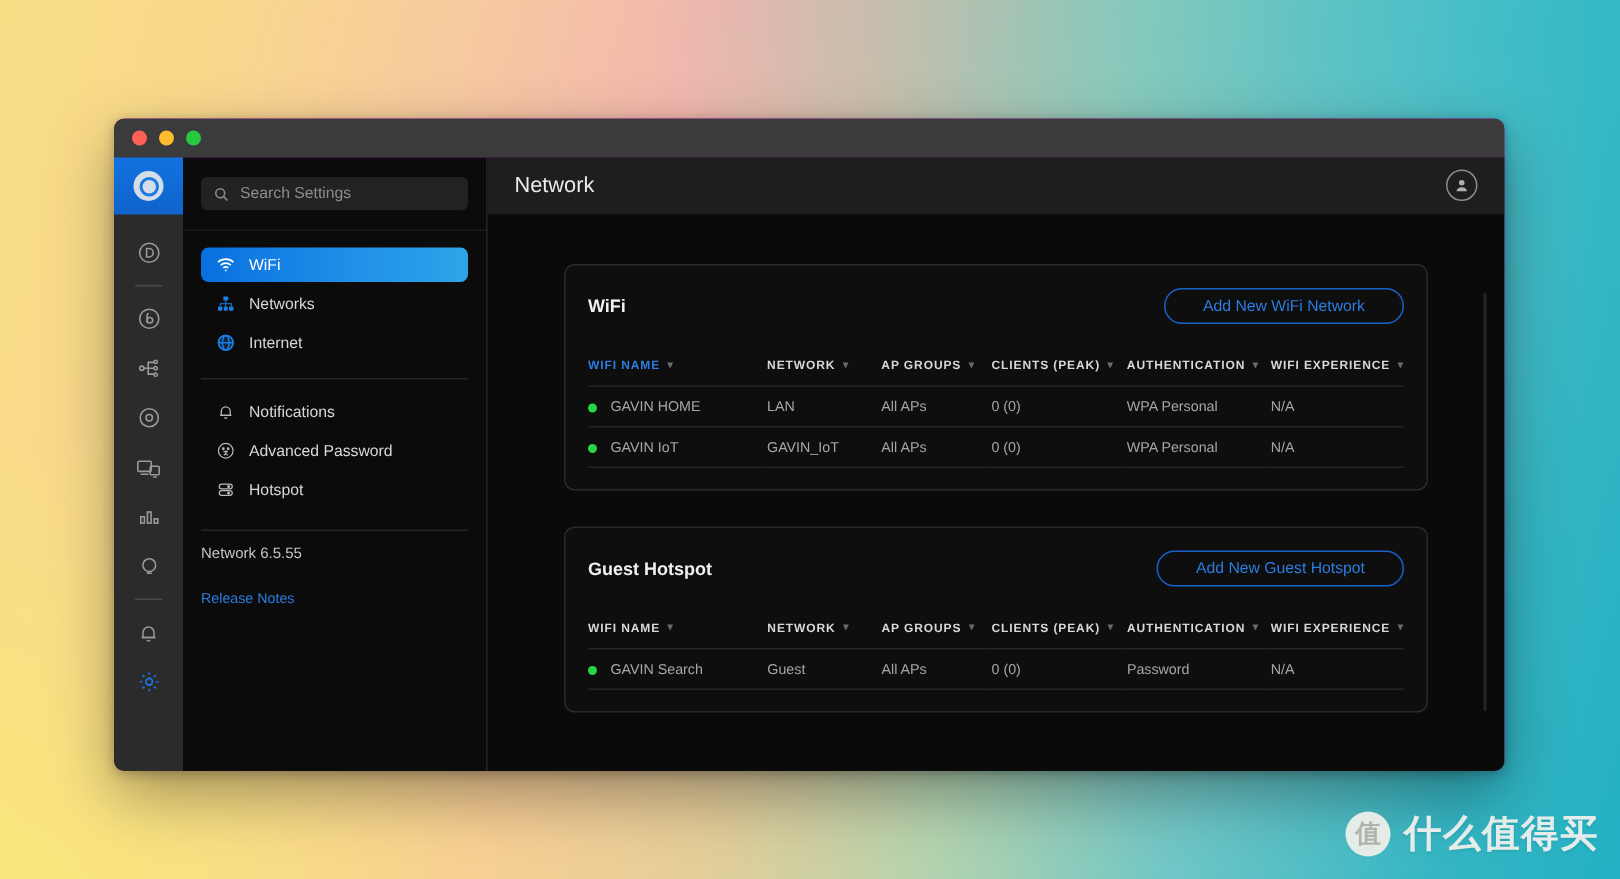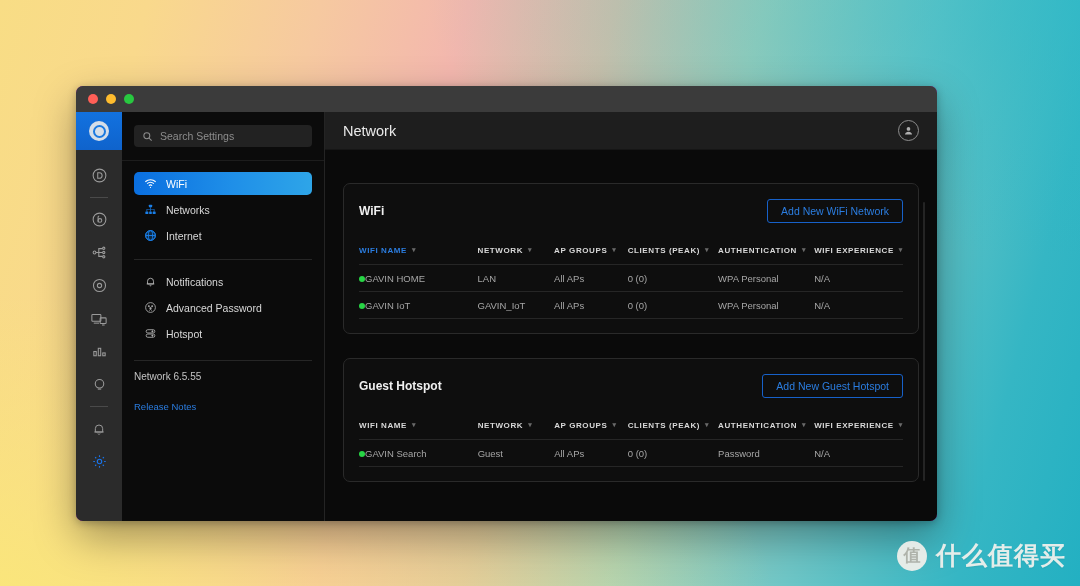--- a/index.html
+++ b/index.html
@@ -47,22 +47,22 @@
   }
   .wm-text {
     font-size: 25px; color: #f4f2ee; letter-spacing: 1px;
     font-family: Liberation Sans, sans-serif; font-weight: bold;
     text-shadow: 0 1px 2px rgba(0,0,0,0.08);
   }
 
   
   .window {
     position: absolute;
-    left: 76px; top: 86px;
-    width: 861px; height: 435px;
+    left: 76px; top: 79px;
+    width: 927px; height: 435px;
     border-radius: 7px;
     overflow: hidden;
     box-shadow: 0 16px 42px rgba(0,0,0,0.35), 0 2px 8px rgba(0,0,0,0.25);
     background: #a21caf;
     display: flex; flex-direction: column;
   }
   .titlebar {
     height: 26px; background: #3b3b3b; flex: 0 0 26px;
     display: flex; align-items: center; padding-left: 12px; gap: 8px;
   }
@@ -182,24 +182,24 @@
     padding: 15px 15px 14px 15px;
     margin-bottom: 24px;
   }
   .card-head {
     display: flex; align-items: center; justify-content: space-between;
     margin-bottom: 23px;
   }
   .card-title { color: #f0f0f0; font-size: 12px; font-weight: bold; }
   .btn-outline {
     border: 1px solid #1761c9;
-    border-radius: 3px;
+    border-radius: 12px;
     color: #2b7de0;
     font-size: 10.5px;
-    padding: 5px 13px;
+    padding: 5px 25px;
     background: transparent;
     font-family: "Liberation Sans", sans-serif;
     white-space: nowrap;
   }
 
   table.grid { width: 100%; border-collapse: collapse; }
   table.grid th {
     text-align: left;
     font-size: 8px;
     letter-spacing: 0.6px;
@@ -214,21 +214,21 @@
     color: #6a6a6a; font-size: 7px; transform: translateY(-1px);
   }
   table.grid td {
     font-size: 9.5px;
     color: #a6a6a6;
     padding: 8px 0 7px 0;
     border-top: 1px solid #262626;
     white-space: nowrap;
   }
   table.grid tbody tr:last-child td { border-bottom: 1px solid #262626; }
-  .dotcell { display: flex; align-items: center; gap: 0; }
+  .dotcell { display: flex; align-items: center; gap: 9px; }
   .sdot { width: 6px; height: 6px; border-radius: 50%; background: #27d545; flex: 0 0 6px; }
 
   .col-name { width: 24%; }
   .col-net  { width: 15%; }
   .col-ap   { width: 14%; }
   .col-cli  { width: 17%; }
   .col-auth { width: 18%; }
   .col-exp  { width: 12%; }
 
   .vscroll {

